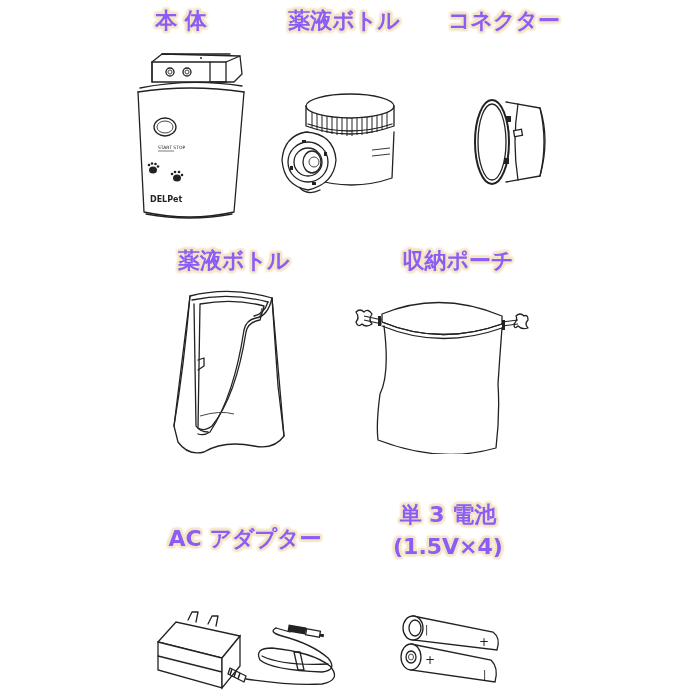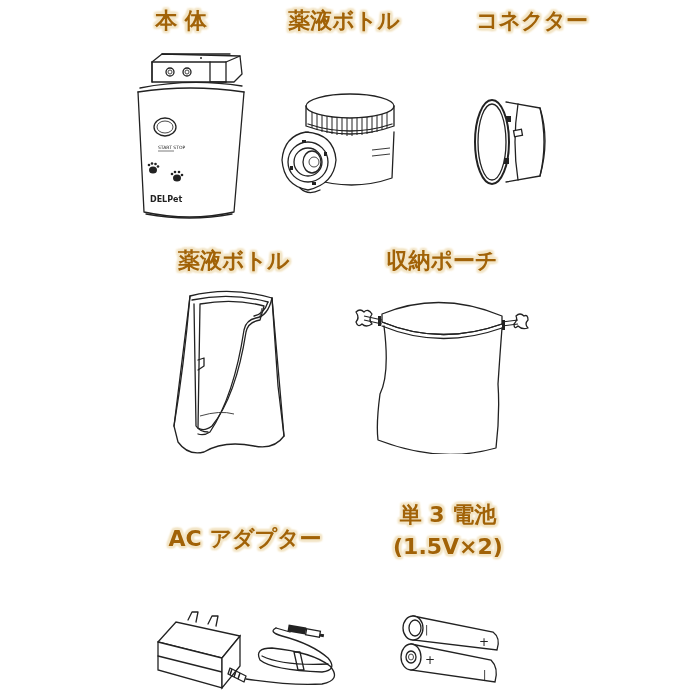--- a/index.html
+++ b/index.html
@@ -2,21 +2,21 @@
 <html><head>
   <meta charset="utf-8">
   <style>
     html, body { margin: 0; padding: 0; background: #ffffff; }
     body { width: 700px; height: 700px; position: relative; overflow: hidden;
            font-family: "DejaVu Sans", "Liberation Sans", sans-serif; }
     .label {
       position: absolute;
       font-size: 22px;
       font-weight: bold;
-      color: #a16207;
+      color: #8b5cf6;
       white-space: nowrap;
       line-height: 1.2;
       letter-spacing: 0px;
       text-shadow:
         -2px -2px 2px #f3e6c8, 2px -2px 2px #f3e6c8, -2px 2px 2px #f3e6c8, 2px 2px 2px #f3e6c8,
         0 -2px 2px #eedcb6, 0 2px 2px #eedcb6, -2px 0 2px #eedcb6, 2px 0 2px #eedcb6,
         0 0 4px #e8d3a8;
       text-align: center;
     }
     .label.twoline { }
@@ -25,21 +25,21 @@
     .ln { fill: none; stroke: #222; stroke-width: 1.3; stroke-linejoin: round; stroke-linecap: round; }
     .ln-thin { fill: none; stroke: #333; stroke-width: 0.9; }
     .fill-w { fill: #fff; stroke: #222; stroke-width: 1.3; }
     .fill-d { fill: #222; stroke: none; }
   </style>
 </head>
 <body>
 
 <div class="label" style="left:146px; top:8px; width:70px;">本 体</div>
 <div class="label" style="left:284px; top:8px; width:120px;font-family:Liberation Serif, serif;">薬液ボトル</div>
-<div class="label" style="left:472px; top:8px; width:120px;">コネクター</div>
+<div class="label" style="left:444px; top:8px; width:120px;">コネクター</div>
 
 <div class="illus" style="left:130px; top:52px;">
   <svg width="120" height="170" viewBox="0 0 120 170">
 
     <path class="ln" d="M22 10 L32 2 L110 4 L112 22 L104 30 L22 30 Z"></path>
     <path class="ln" d="M22 10 L22 30"></path>
     <path class="ln" d="M32 2 L100 2"></path>
     <path class="ln" d="M22 10 L96 10 L110 4"></path>
     <path class="ln" d="M96 10 L96 30"></path>
     <path class="ln" d="M80 10 L80 30 L96 30"></path>
@@ -132,21 +132,21 @@
     <path class="ln" d="M48 12 Q42 50 48 88"></path>
     <ellipse class="ln" cx="22" cy="50" rx="17" ry="42" style="stroke-width:2"></ellipse>
     <ellipse class="ln" cx="22" cy="50" rx="14" ry="38"></ellipse>
     <rect class="fill-w" x="44" y="38" width="8" height="6" transform="rotate(-10 48 41)"></rect>
     <rect class="fill-d" x="36" y="24" width="5" height="6"></rect>
     <rect class="fill-d" x="34" y="66" width="5" height="6"></rect>
   </svg>
 </div>
 
 <div class="label" style="left:178px; top:248px; width:110px;">薬液ボトル</div>
-<div class="label" style="left:372px; top:248px; width:140px;">収納ポーチ</div>
+<div class="label" style="left:388px; top:248px; width:140px;">収納ポーチ</div>
 
 <div class="illus" style="left:164px; top:286px;">
   <svg width="130" height="170" viewBox="0 0 130 170">
 
     <path class="ln" d="M26 10 Q66 0 108 12 L120 150 Q110 164 90 160 Q60 154 40 166 Q24 170 14 156 L10 140 Z"></path>
     <path class="ln" d="M26 10 Q20 80 10 140"></path>
     <path class="ln" d="M108 12 L114 100 L120 150"></path>
 
     <path class="ln" d="M28 14 Q66 6 104 16"></path>
     <path class="ln" d="M108 12 Q104 30 92 32 Q82 34 80 44 Q70 110 46 146 Q40 150 34 148"></path>
@@ -176,21 +176,21 @@
 
     <line x1="152" y1="28" x2="168" y2="26" stroke="#222" stroke-width="1.2"></line>
     <line x1="152" y1="32" x2="168" y2="30" stroke="#222" stroke-width="1.2"></line>
     <rect class="fill-d" x="152" y="26" width="3" height="10"></rect>
     <path class="ln" d="M166 22 Q170 18 174 22 Q178 20 178 26 Q174 30 178 34 Q172 36 168 32 Q164 36 164 30 Q168 26 166 22 Z"></path>
   </svg>
 </div>
 
 <div class="label" style="left:160px; top:526px; width:170px;">AC アダプター</div>
 <div class="label twoline" style="left:388px; top:502px; width:120px;">単 3 電池</div>
-<div class="label twoline" style="left:378px; top:534px; width:140px;">(1.5V×2)</div>
+<div class="label twoline" style="left:378px; top:534px; width:140px;">(1.5V×4)</div>
 
 <div class="illus" style="left:152px; top:600px;">
   <svg width="200" height="95" viewBox="0 0 200 95">
 
     <path class="ln" d="M36 20 L40 12 L46 12 L44 22"></path>
     <path class="ln" d="M56 24 L60 16 L66 16 L64 26"></path>
 
     <path class="fill-w" d="M6 42 L24 22 L88 36 L70 58 Z"></path>
 
     <path class="fill-w" d="M6 42 L70 58 L70 88 L6 70 Z"></path>

